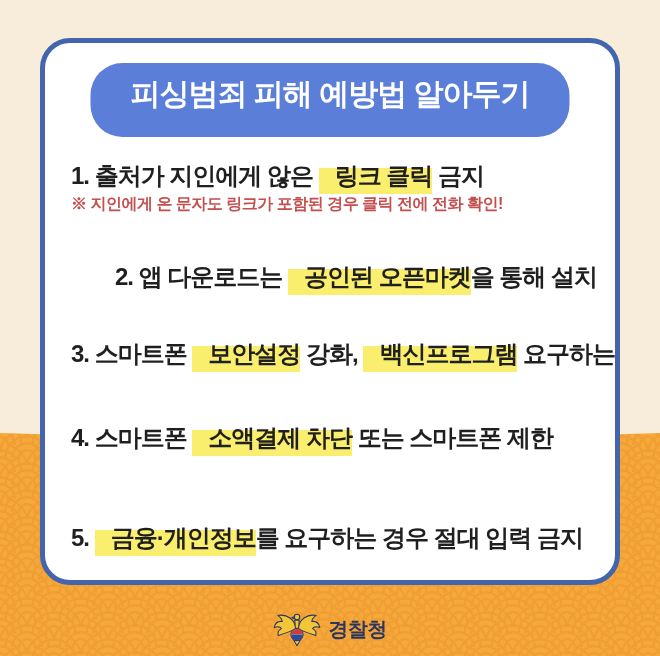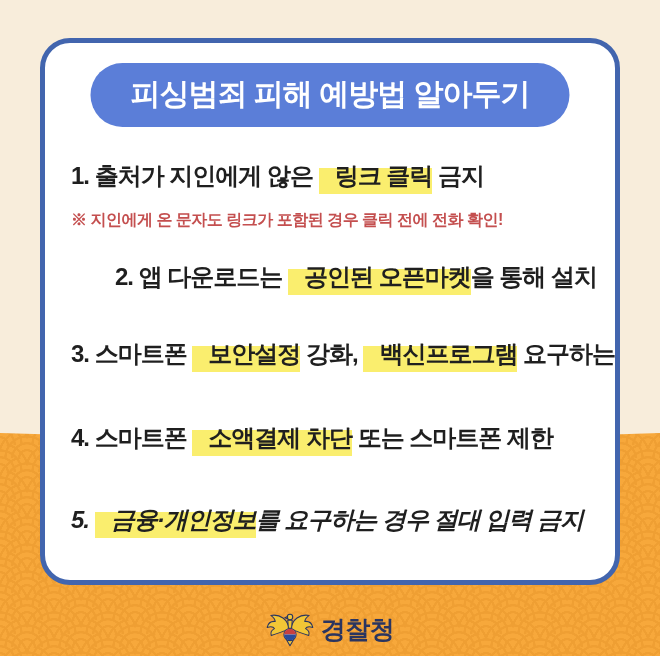--- a/index.html
+++ b/index.html
@@ -43,52 +43,52 @@
 
   
   .card{
     position:absolute;left:40px;top:38px;width:570px;height:537px;
     background:#FFFFFF;border:5px solid var(--card-border);border-radius:30px;
   }
 
   
   .pill{
     position:absolute;top:20px;left:50%;transform:translateX(-50%);
-    height:64px;line-height:62px;padding:0 40px;border-radius:32px;
+    height:74px;line-height:62px;padding:0 40px;border-radius:32px;
     background:var(--pill-blue);color:#FFFFFF;
     font-size:30px;font-weight:800;white-space:nowrap;letter-spacing:-1px;
   }
 
   .tips{position:absolute;left:26px;right:8px;top:0;height:100%;}
   .tip-row{position:absolute;left:0;right:0;white-space:nowrap;}
   .tip-row:nth-child(1){top:119px;}
   .tip-row:nth-child(2){top:220px;margin-left:44px;}
   .tip-row:nth-child(3){top:297px;}
   .tip-row:nth-child(4){top:381px;}
-  .tip-row:nth-child(5){top:463px;font-style:italic;}
+  .tip-row:nth-child(5){top:481px;}
   .tip-text{
     font-size:24px;font-weight:800;color:var(--ink);
     letter-spacing:-1px;line-height:1.15;
   }
   .hl{
     background:linear-gradient(to bottom, transparent 18%, var(--hl-yellow) 18%);
     padding-bottom:5px;
     padding-left:16px;
   }
   .tip-note{
-    margin-top:20px;font-size:16px;font-weight:700;color:var(--note-red);
+    margin-top:4px;font-size:16px;font-weight:700;color:var(--note-red);
     letter-spacing:-0.5px;
   }
 
   
   .footer{
     position:absolute;left:0;bottom:8px;width:660px;
     display:flex;align-items:center;justify-content:center;gap:7px;
   }
-  .agency{font-size:25px;font-weight:800;color:var(--navy);letter-spacing:-0.5px;}
+  .agency{font-size:20px;font-weight:800;color:var(--navy);letter-spacing:-0.5px;}
 </style>
 </head>
 <body>
 
 <div class="canvas">
 
   <div class="orange-band">
     <svg class="cream-arc" width="660" height="14" viewBox="0 0 660 14" preserveAspectRatio="none">
       <path d="M0 0 H660 V2 Q330 14 0 2 Z" fill="#F8EDDB"></path>
     </svg>

